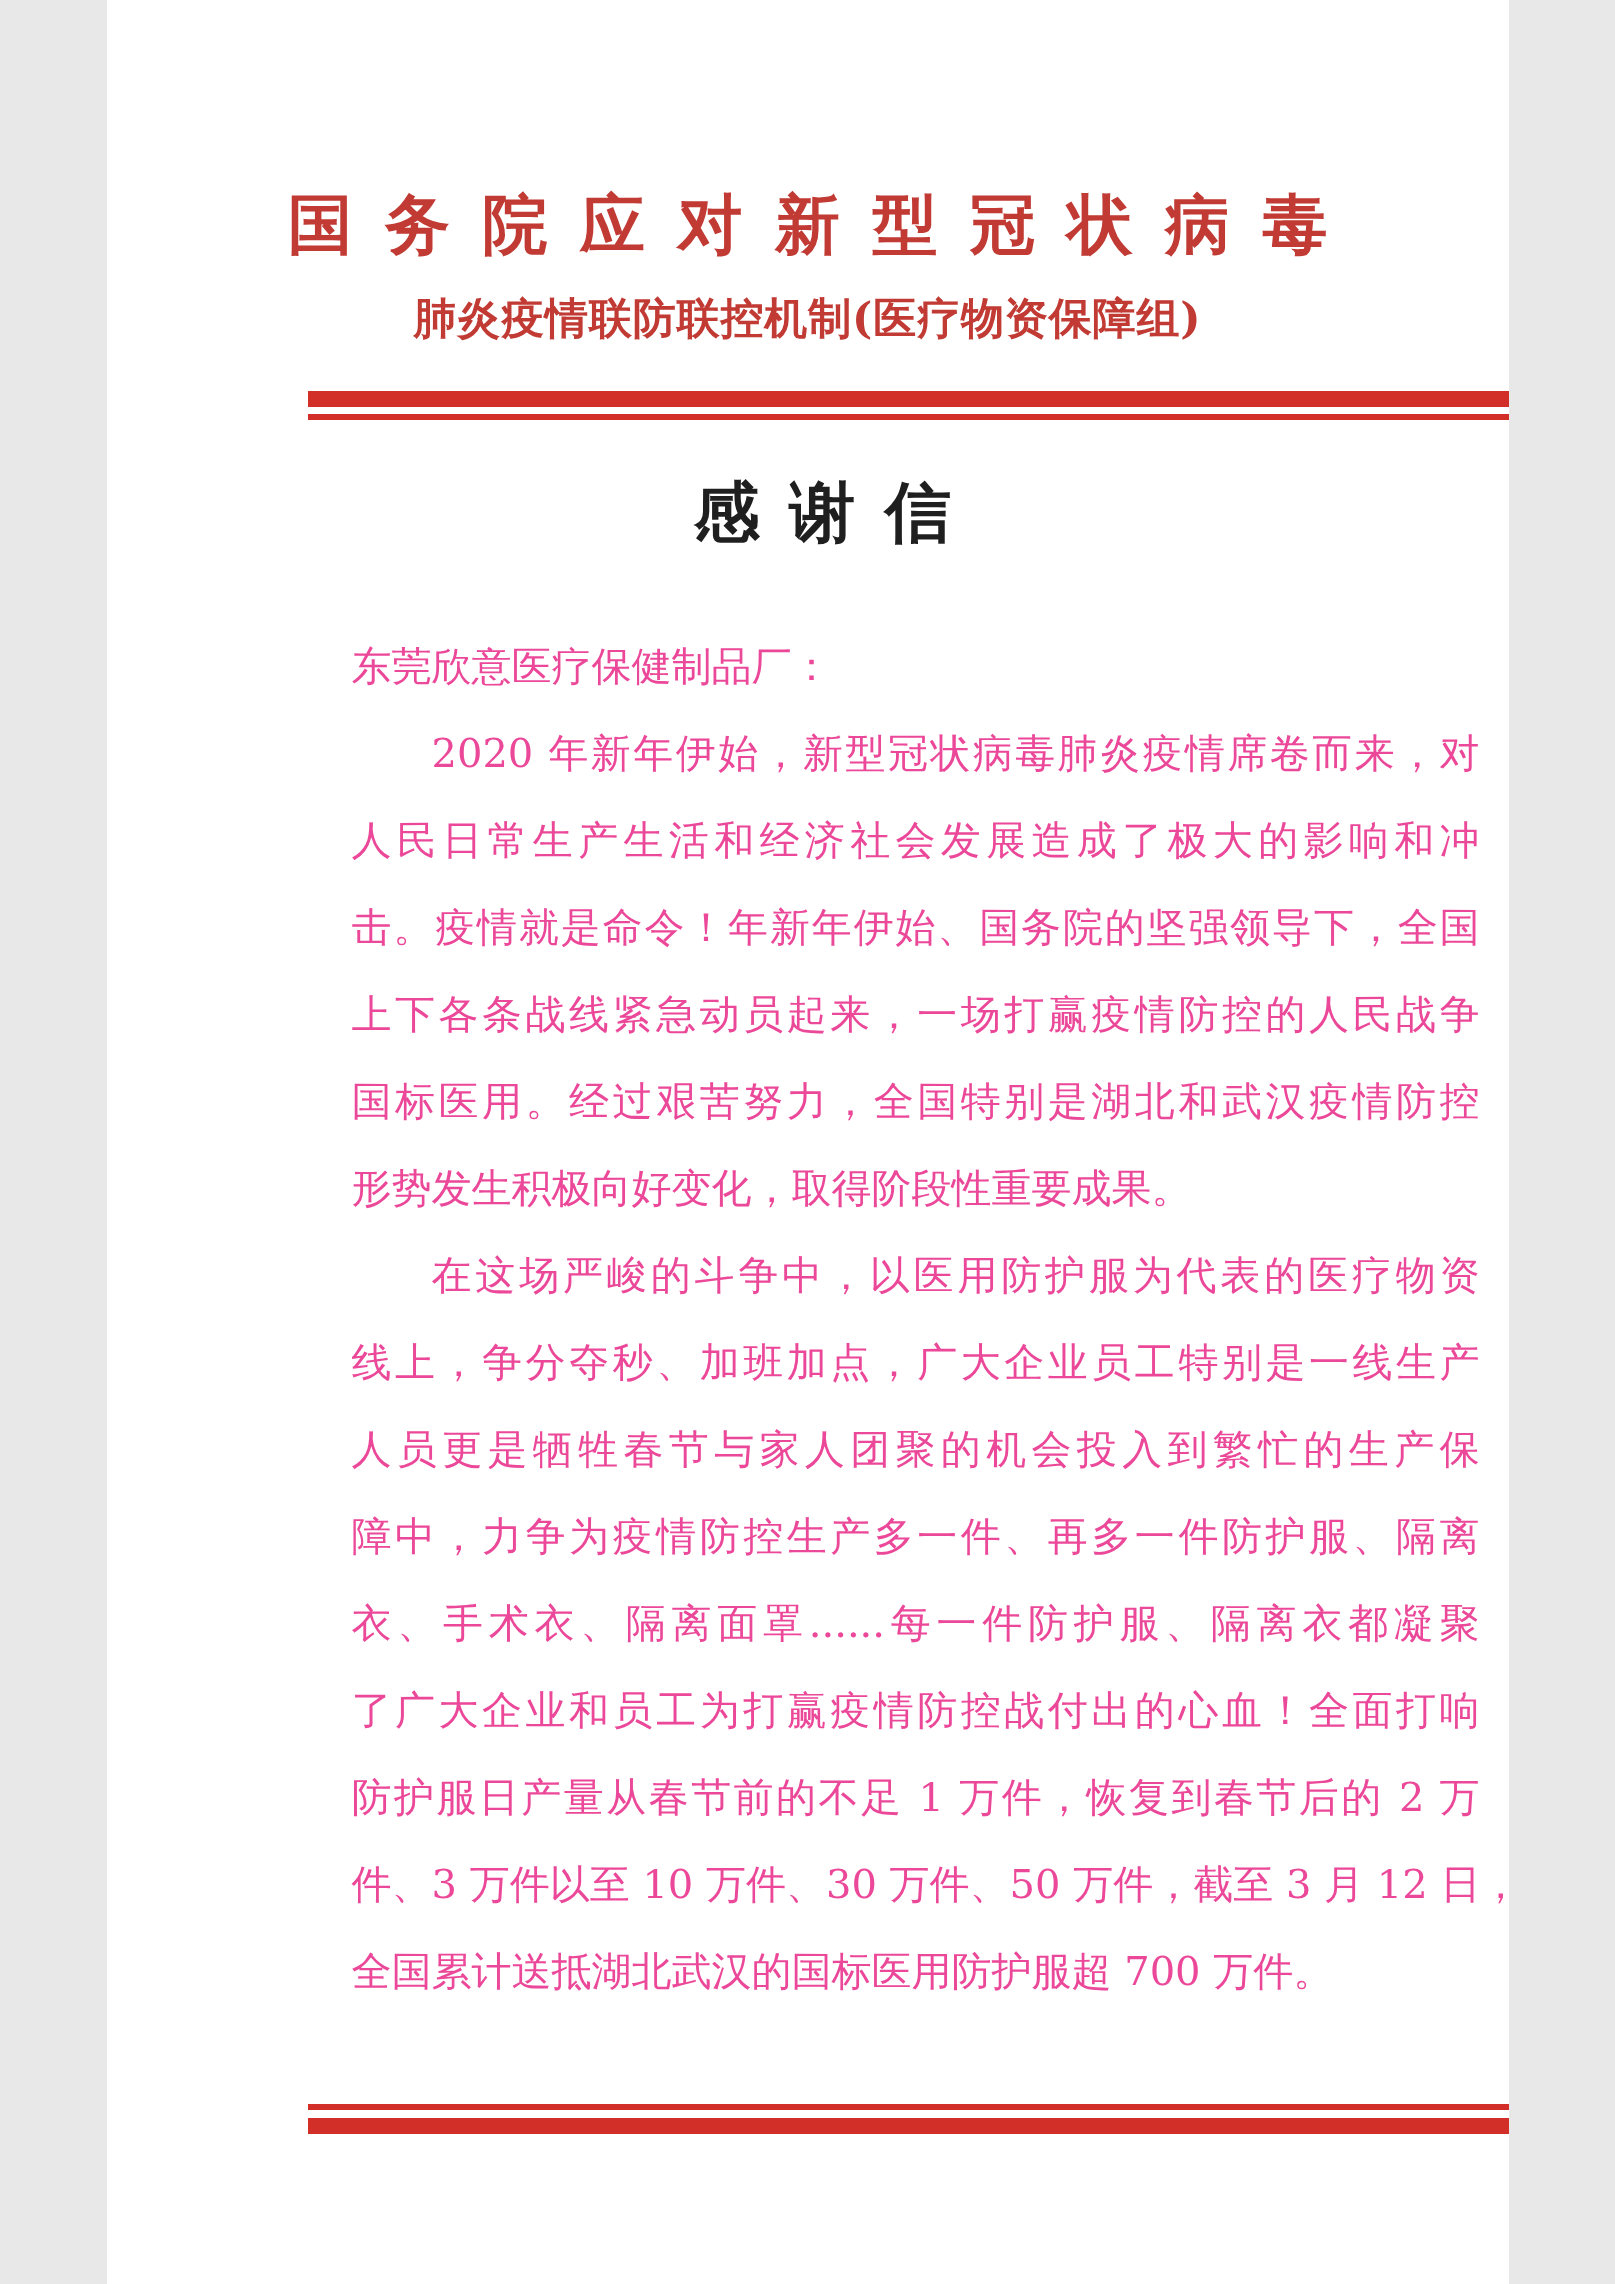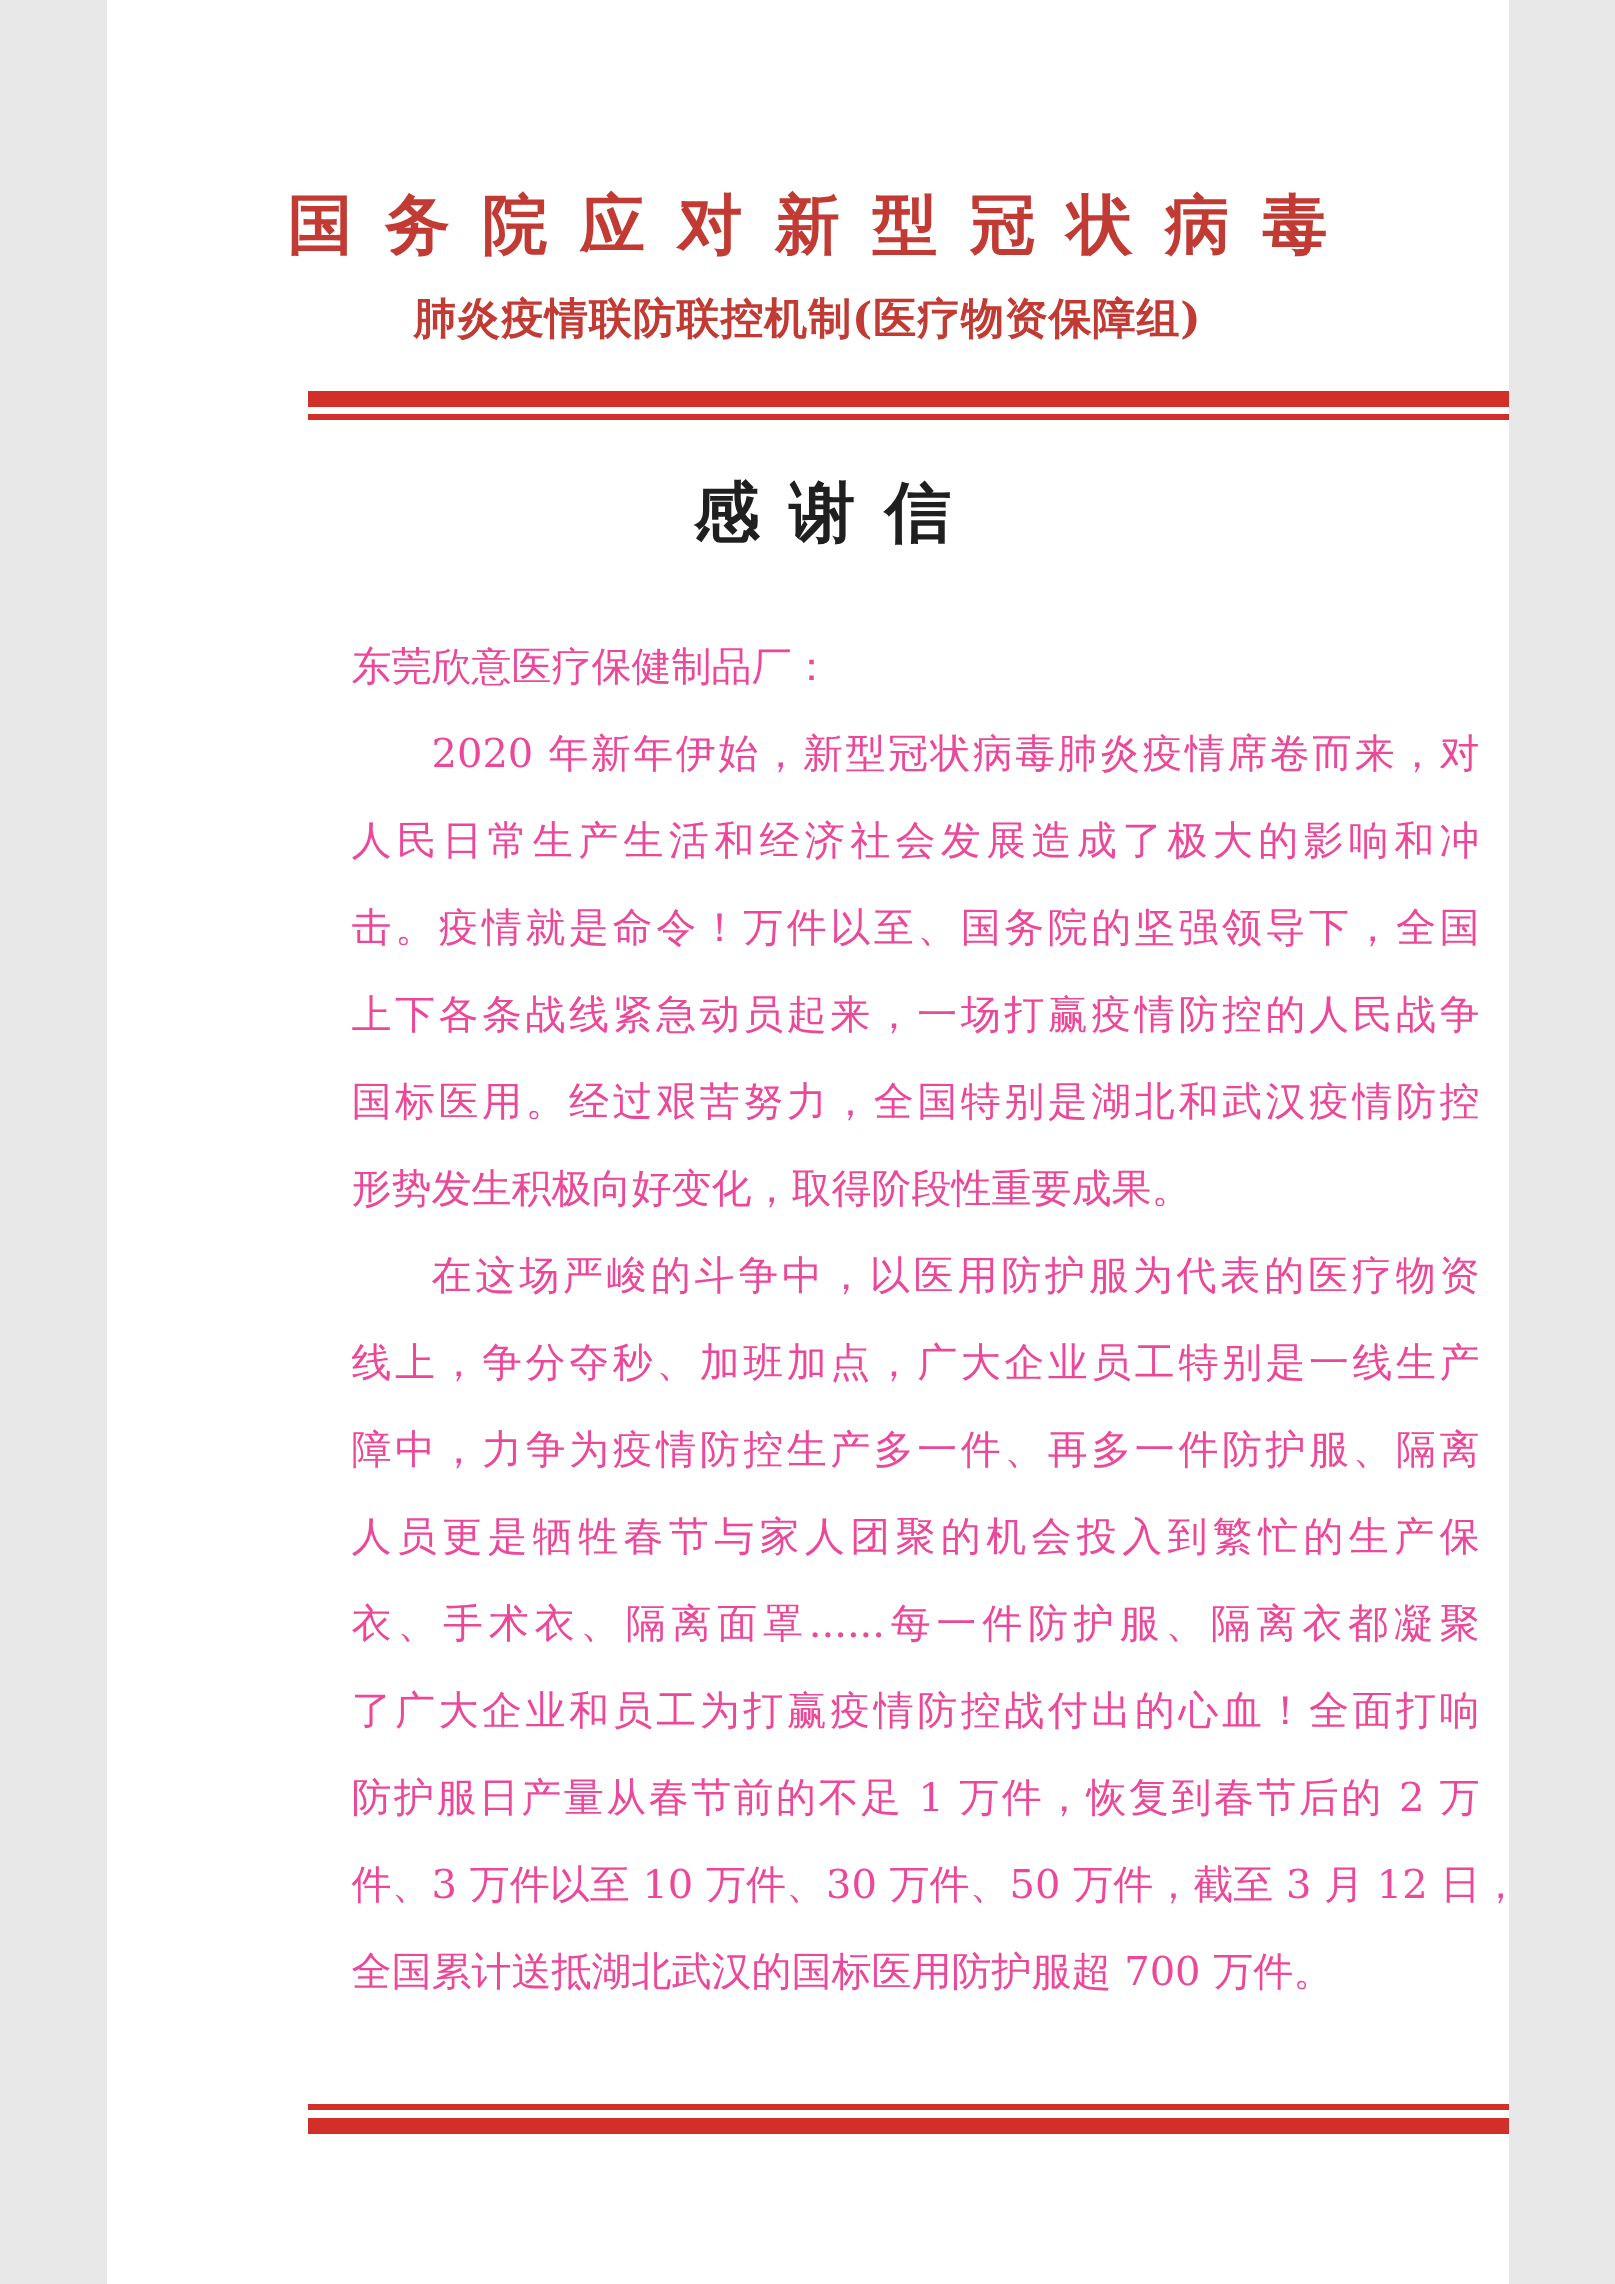--- a/index.html
+++ b/index.html
@@ -98,29 +98,29 @@
   <div class="rule rule-top-thick"></div>
   <div class="rule rule-top-thin"></div>
 
   <div class="doc-title">感谢信</div>
 
   <div class="letter-body">
     <div class="line flush">东莞欣意医疗保健制品厂：</div>
 
     <div class="line indent">2020 年新年伊始，新型冠状病毒肺炎疫情席卷而来，对</div>
     <div class="line">人民日常生产生活和经济社会发展造成了极大的影响和冲</div>
-    <div class="line">击。疫情就是命令！万件以至、国务院的坚强领导下，全国</div>
+    <div class="line">击。疫情就是命令！年新年伊始、国务院的坚强领导下，全国</div>
     <div class="line">上下各条战线紧急动员起来，一场打赢疫情防控的人民战争</div>
     <div class="line">国标医用。经过艰苦努力，全国特别是湖北和武汉疫情防控</div>
     <div class="line flush">形势发生积极向好变化，取得阶段性重要成果。</div>
 
     <div class="line indent">在这场严峻的斗争中，以医用防护服为代表的医疗物资</div>
     <div class="line">线上，争分夺秒、加班加点，广大企业员工特别是一线生产</div>
+    <div class="line">人员更是牺牲春节与家人团聚的机会投入到繁忙的生产保</div>
     <div class="line">障中，力争为疫情防控生产多一件、再多一件防护服、隔离</div>
-    <div class="line">人员更是牺牲春节与家人团聚的机会投入到繁忙的生产保</div>
     <div class="line">衣、手术衣、隔离面罩......每一件防护服、隔离衣都凝聚</div>
     <div class="line">了广大企业和员工为打赢疫情防控战付出的心血！全面打响</div>
     <div class="line">防护服日产量从春节前的不足 1 万件，恢复到春节后的 2 万</div>
     <div class="line">件、3 万件以至 10 万件、30 万件、50 万件，截至 3 月 12 日，</div>
     <div class="line flush">全国累计送抵湖北武汉的国标医用防护服超 700 万件。</div>
   </div>
 
   <div class="rule rule-bottom-thin"></div>
   <div class="rule rule-bottom-thick"></div>
 

